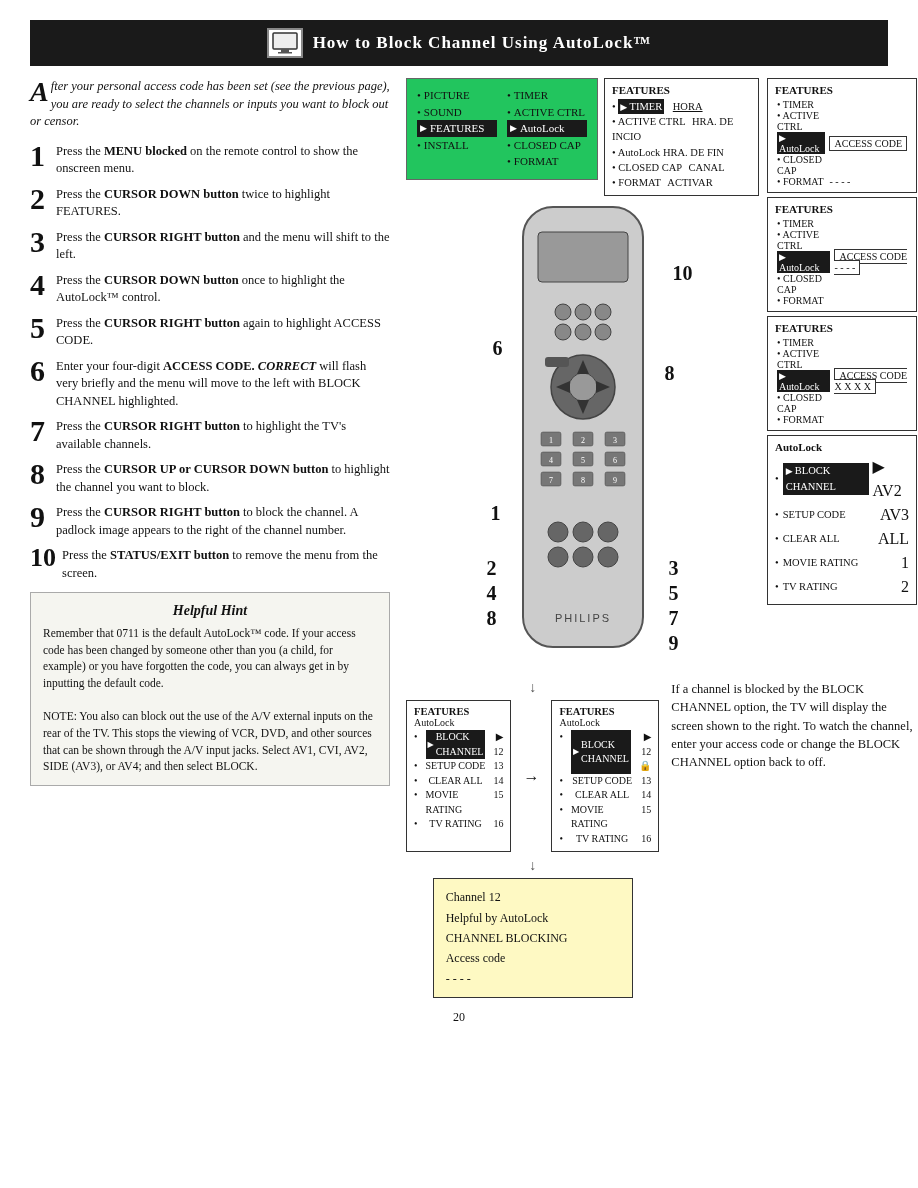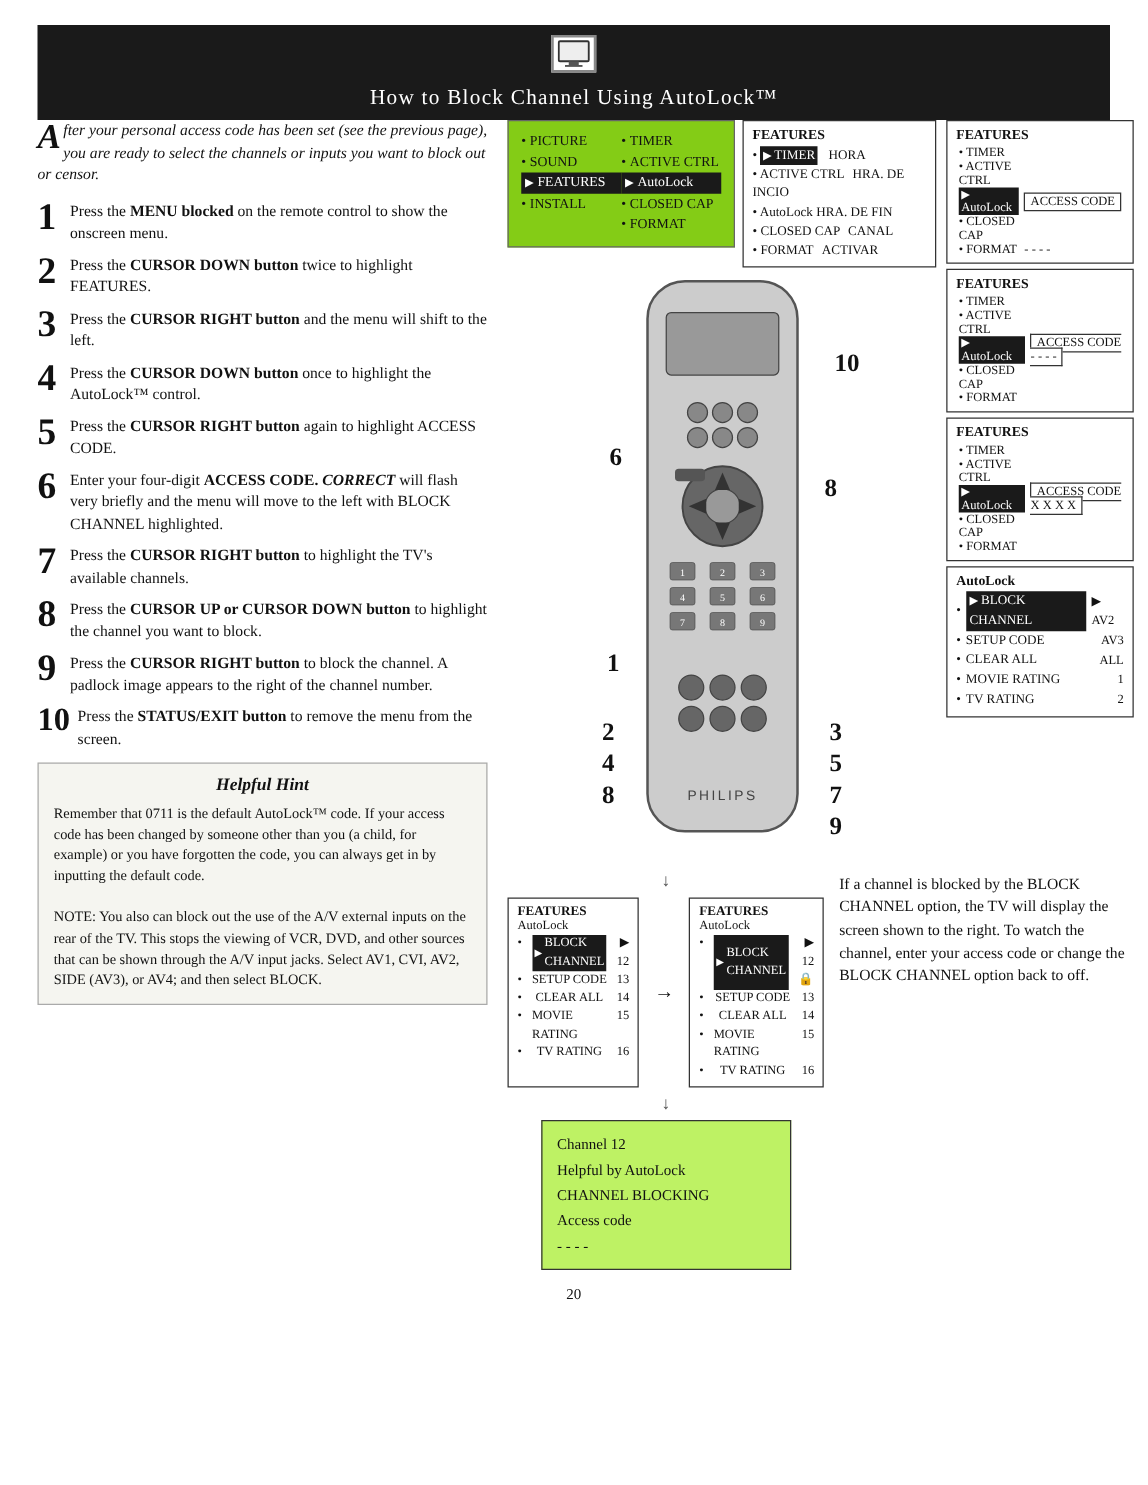--- a/index.html
+++ b/index.html
@@ -13,28 +13,27 @@
       padding: 20px 30px;
     }
 
     
     .title-bar {
       background: #1a1a1a;
       color: #fff;
       text-align: center;
       padding: 8px 16px;
       font-size: 17px;
-      font-weight: normal;
+      font-weight: bold;
       letter-spacing: 1px;
       display: flex;
       align-items: center;
       justify-content: center;
       gap: 10px;
-      margin-bottom: 0;
-      flex-direction: column;
+      margin-bottom: 12px;
     }
     .title-bar .icon-box {
       background: #fff;
       width: 36px;
       height: 30px;
       display: flex;
       align-items: center;
       justify-content: center;
       border: 2px solid #888;
     }
@@ -184,24 +183,25 @@
       border: 1px solid #333;
       background: #fff;
       padding: 1px 4px;
       font-size: 10px;
       white-space: nowrap;
     }
 
     
     .main-menu-preview {
       border: 1.5px solid #666;
-      background: #84cc16;
+      background: #22c55e;
       padding: 8px 10px;
       font-size: 11px;
       display: flex;
+      gap: 10px;
       margin-bottom: 16px;
     }
     .main-menu-preview .col1 { min-width: 80px; }
     .main-menu-preview .col2 { min-width: 80px; }
     .main-menu-preview .menu-item {
       display: flex;
       align-items: center;
       gap: 3px;
       font-size: 11px;
       line-height: 1.5;
@@ -263,21 +263,21 @@
       background: #1a1a1a;
       color: #fff;
       padding: 0 3px;
     }
     .autolock-panel .highlighted-item::before {
       content: "▶ ";
       font-size: 9px;
     }
     .autolock-panel .row-right {
       margin-left: auto;
-      font-size: 10px;
+      font-size: 16px;
     }
 
     
     .channel-panels-row {
       display: flex;
       gap: 8px;
     }
     .feature-panel-small {
       border: 1.5px solid #333;
       padding: 5px 7px;
@@ -318,21 +318,21 @@
       gap: 2px;
     }
     .feature-panel-small .hl::before {
       content: "▶ ";
       font-size: 8px;
     }
 
     
     .channel-blocked-box {
       border: 1.5px solid #333;
-      background: #bef264;
+      background: #fef9c3;
       padding: 8px 12px;
       font-size: 12px;
       line-height: 1.7;
       max-width: 200px;
       margin: 0 auto;
     }
 
     
     .page-number {
       text-align: center;
@@ -449,21 +449,21 @@
               <div class="menu-item">ACTIVE CTRL</div>
               <div class="menu-item selected">AutoLock</div>
               <div class="menu-item">CLOSED CAP</div>
               <div class="menu-item">FORMAT</div>
             </div>
           </div>
 
           <div class="menu-panel" style="min-width:155px;">
             <div class="panel-title">FEATURES</div>
             <ul>
-              <li style="list-style:none; padding-left:0;"><span class="highlighted">TIMER</span> <span style="margin-left:6px;">HORA</span></li>
+              <li style="list-style:none; padding-left:0;"><span class="highlighted">TIMER</span> <span style="margin-left:6px;text-decoration:underline;">HORA</span></li>
               <li>ACTIVE CTRL <span style="margin-left:4px;">HRA. DE INCIO</span></li>
               <li>AutoLock <span style="margin-left:0;">HRA. DE FIN</span></li>
               <li>CLOSED CAP <span style="margin-left:4px;">CANAL</span></li>
               <li>FORMAT <span style="margin-left:4px;">ACTIVAR</span></li>
             </ul>
           </div>
         </div>
 
         <div class="remote-wrapper" style="margin: 0 auto; position:relative;">
           <svg class="remote-svg" viewBox="0 0 200 460" xmlns="http://www.w3.org/2000/svg">

